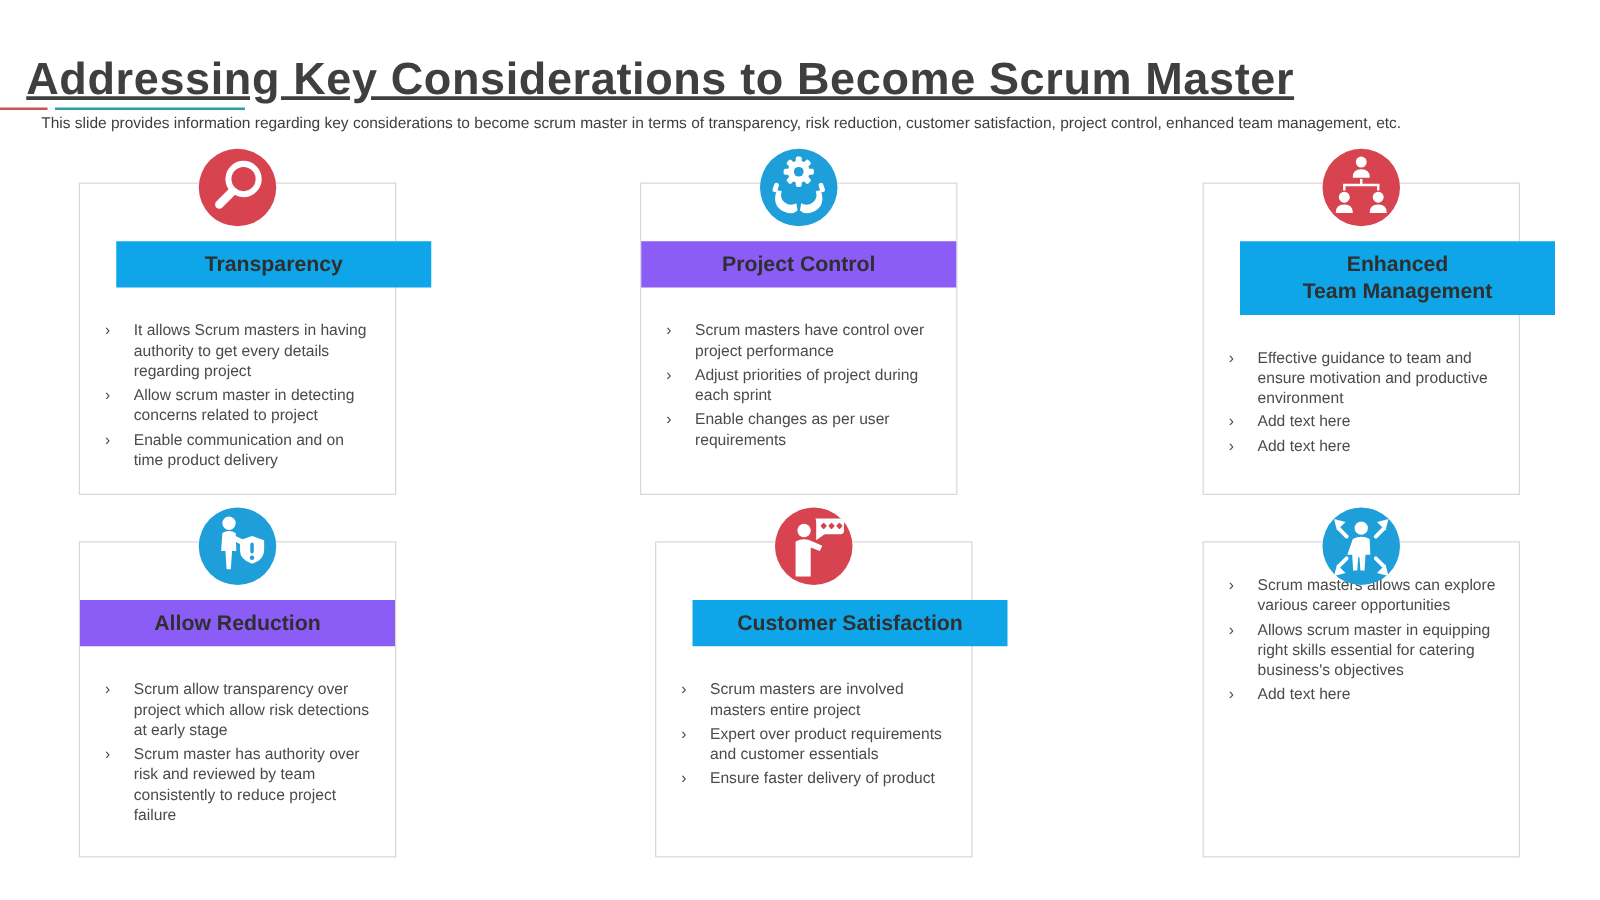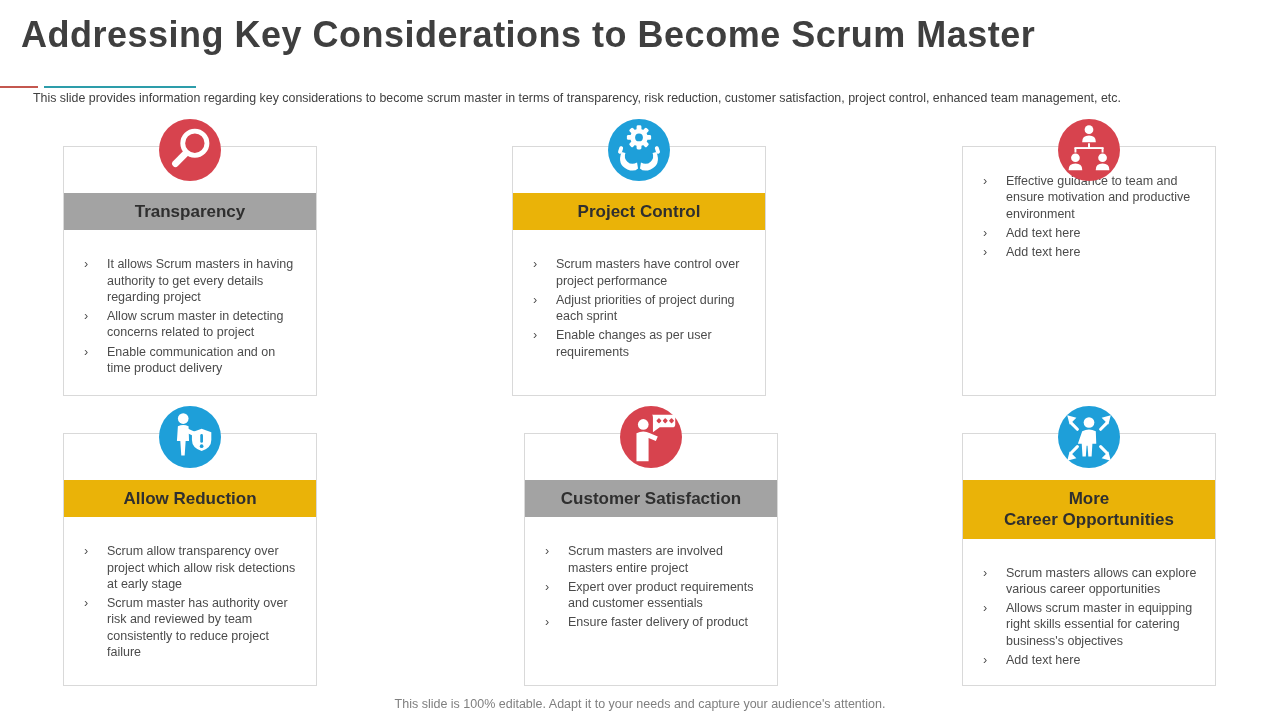--- a/index.html
+++ b/index.html
@@ -3,22 +3,22 @@
 <meta charset="utf-8">
 <style>
   * { margin:0; padding:0; box-sizing:border-box; }
   html,body { background:#fff; }
   body { font-family:"Liberation Sans", sans-serif; }
   .slide {
     position:relative; width:1280px; height:720px; background:#ffffff;
     overflow:hidden;
   }
   .title {
-    position:absolute; left:21px; top:14px; width:1120px;
-    font-size:36px; font-weight:bold; color:#3f3f3f; letter-spacing:0.5px;
+    position:absolute; left:21px; top:42px; width:1120px;
+    font-size:36px; font-weight:bold; color:#3f3f3f; letter-spacing:0.5px;text-decoration:underline;
   }
   .rule-red {
     position:absolute; left:0; top:86px; width:38px; height:2px; background:#c4574f;
   }
   .rule-teal {
     position:absolute; left:44px; top:86px; width:152px; height:2px; background:#2d9daa;
   }
   .subtitle {
     position:absolute; left:20px; top:91px; width:1180px;
     font-size:12.4px; color:#404040;margin-left:13px;
@@ -32,22 +32,22 @@
     width:62px; height:62px; border-radius:50%;
   }
   .icon-circle.red  { background:#d7434e; }
   .icon-circle.blue { background:#1e9fd9; }
   .icon-circle svg { width:62px; height:62px; display:block; }
   .banner {
     margin-top:46px; width:100%; padding:8px 6px;
     font-size:17px; font-weight:bold; color:#2f2f2f; text-align:center;
     line-height:1.25; white-space:pre-line;
   }
-  .banner.pink { background:#a3a3a3; }
-  .banner.blue { background:#eab308; }
+  .banner.pink { background:#0ea5e9;margin-left:29px; }
+  .banner.blue { background:#8b5cf6; }
   .bullets { margin-top:26px; padding:0 16px 0 18px; }
   .bullet { display:flex; margin-bottom:3px; }
   .marker {
     flex:0 0 15px; color:#4b4b4b; font-size:12.5px; line-height:1.3;
     padding-left:2px;
   }
   .btext {
     flex:1; color:#4b4b4b; font-size:12.5px; line-height:1.3;margin-left:10px;
   }
   .footer {
@@ -134,20 +134,22 @@
         <path d="M25 23.5 q0 -6.5 7 -6.5 q7 0 7 6.5 v0.5 h-14 z"></path>
         <path d="M31 25 h2 v5 h-2 z"></path>
         <path d="M17 29 h30 v2 h-30 z"></path>
         <path d="M17 30 h2 v4.5 h-2 z M45 30 h2 v4.5 h-2 z"></path>
         <circle cx="18" cy="40" r="4.5"></circle>
         <path d="M11 52.5 q0 -6.5 7 -6.5 q7 0 7 6.5 v0.5 h-14 z"></path>
         <circle cx="46" cy="40" r="4.5"></circle>
         <path d="M39 52.5 q0 -6.5 7 -6.5 q7 0 7 6.5 v0.5 h-14 z"></path>
       </svg>
     </div>
+    <h2 class="banner pink">Enhanced
+Team Management</h2>
     <div class="bullets">
       <div class="bullet">
         <span class="marker">›</span>
         <span class="btext">Effective guidance to team and ensure motivation and productive environment</span>
       </div>
       <div class="bullet">
         <span class="marker">›</span>
         <span class="btext">Add text here</span>
       </div>
       <div class="bullet">
@@ -221,33 +223,30 @@
           <line x1="44" y1="42" x2="50.5" y2="48.5"></line>
         </g>
         <g fill="#fff">
           <path d="M9.5 9.5 l9.5 2.5 -7 7 z"></path>
           <path d="M54.5 9.5 l-9.5 2.5 7 7 z"></path>
           <path d="M9.5 56.5 l9.5 -2.5 -7 -7 z"></path>
           <path d="M54.5 56.5 l-9.5 -2.5 7 -7 z"></path>
         </g>
       </svg>
     </div>
-    <h2 class="banner blue">More
-Career Opportunities</h2>
     <div class="bullets">
       <div class="bullet">
         <span class="marker">›</span>
         <span class="btext">Scrum masters allows can explore various  career opportunities</span>
       </div>
       <div class="bullet">
         <span class="marker">›</span>
         <span class="btext">Allows scrum master in equipping right skills essential for catering business's objectives</span>
       </div>
       <div class="bullet">
         <span class="marker">›</span>
         <span class="btext">Add text here</span>
       </div>
     </div>
   </section>
 
-  <p class="footer">This slide is 100% editable. Adapt it to your needs and capture your audience's attention.</p>
 
 </div>
 
 </body></html>

